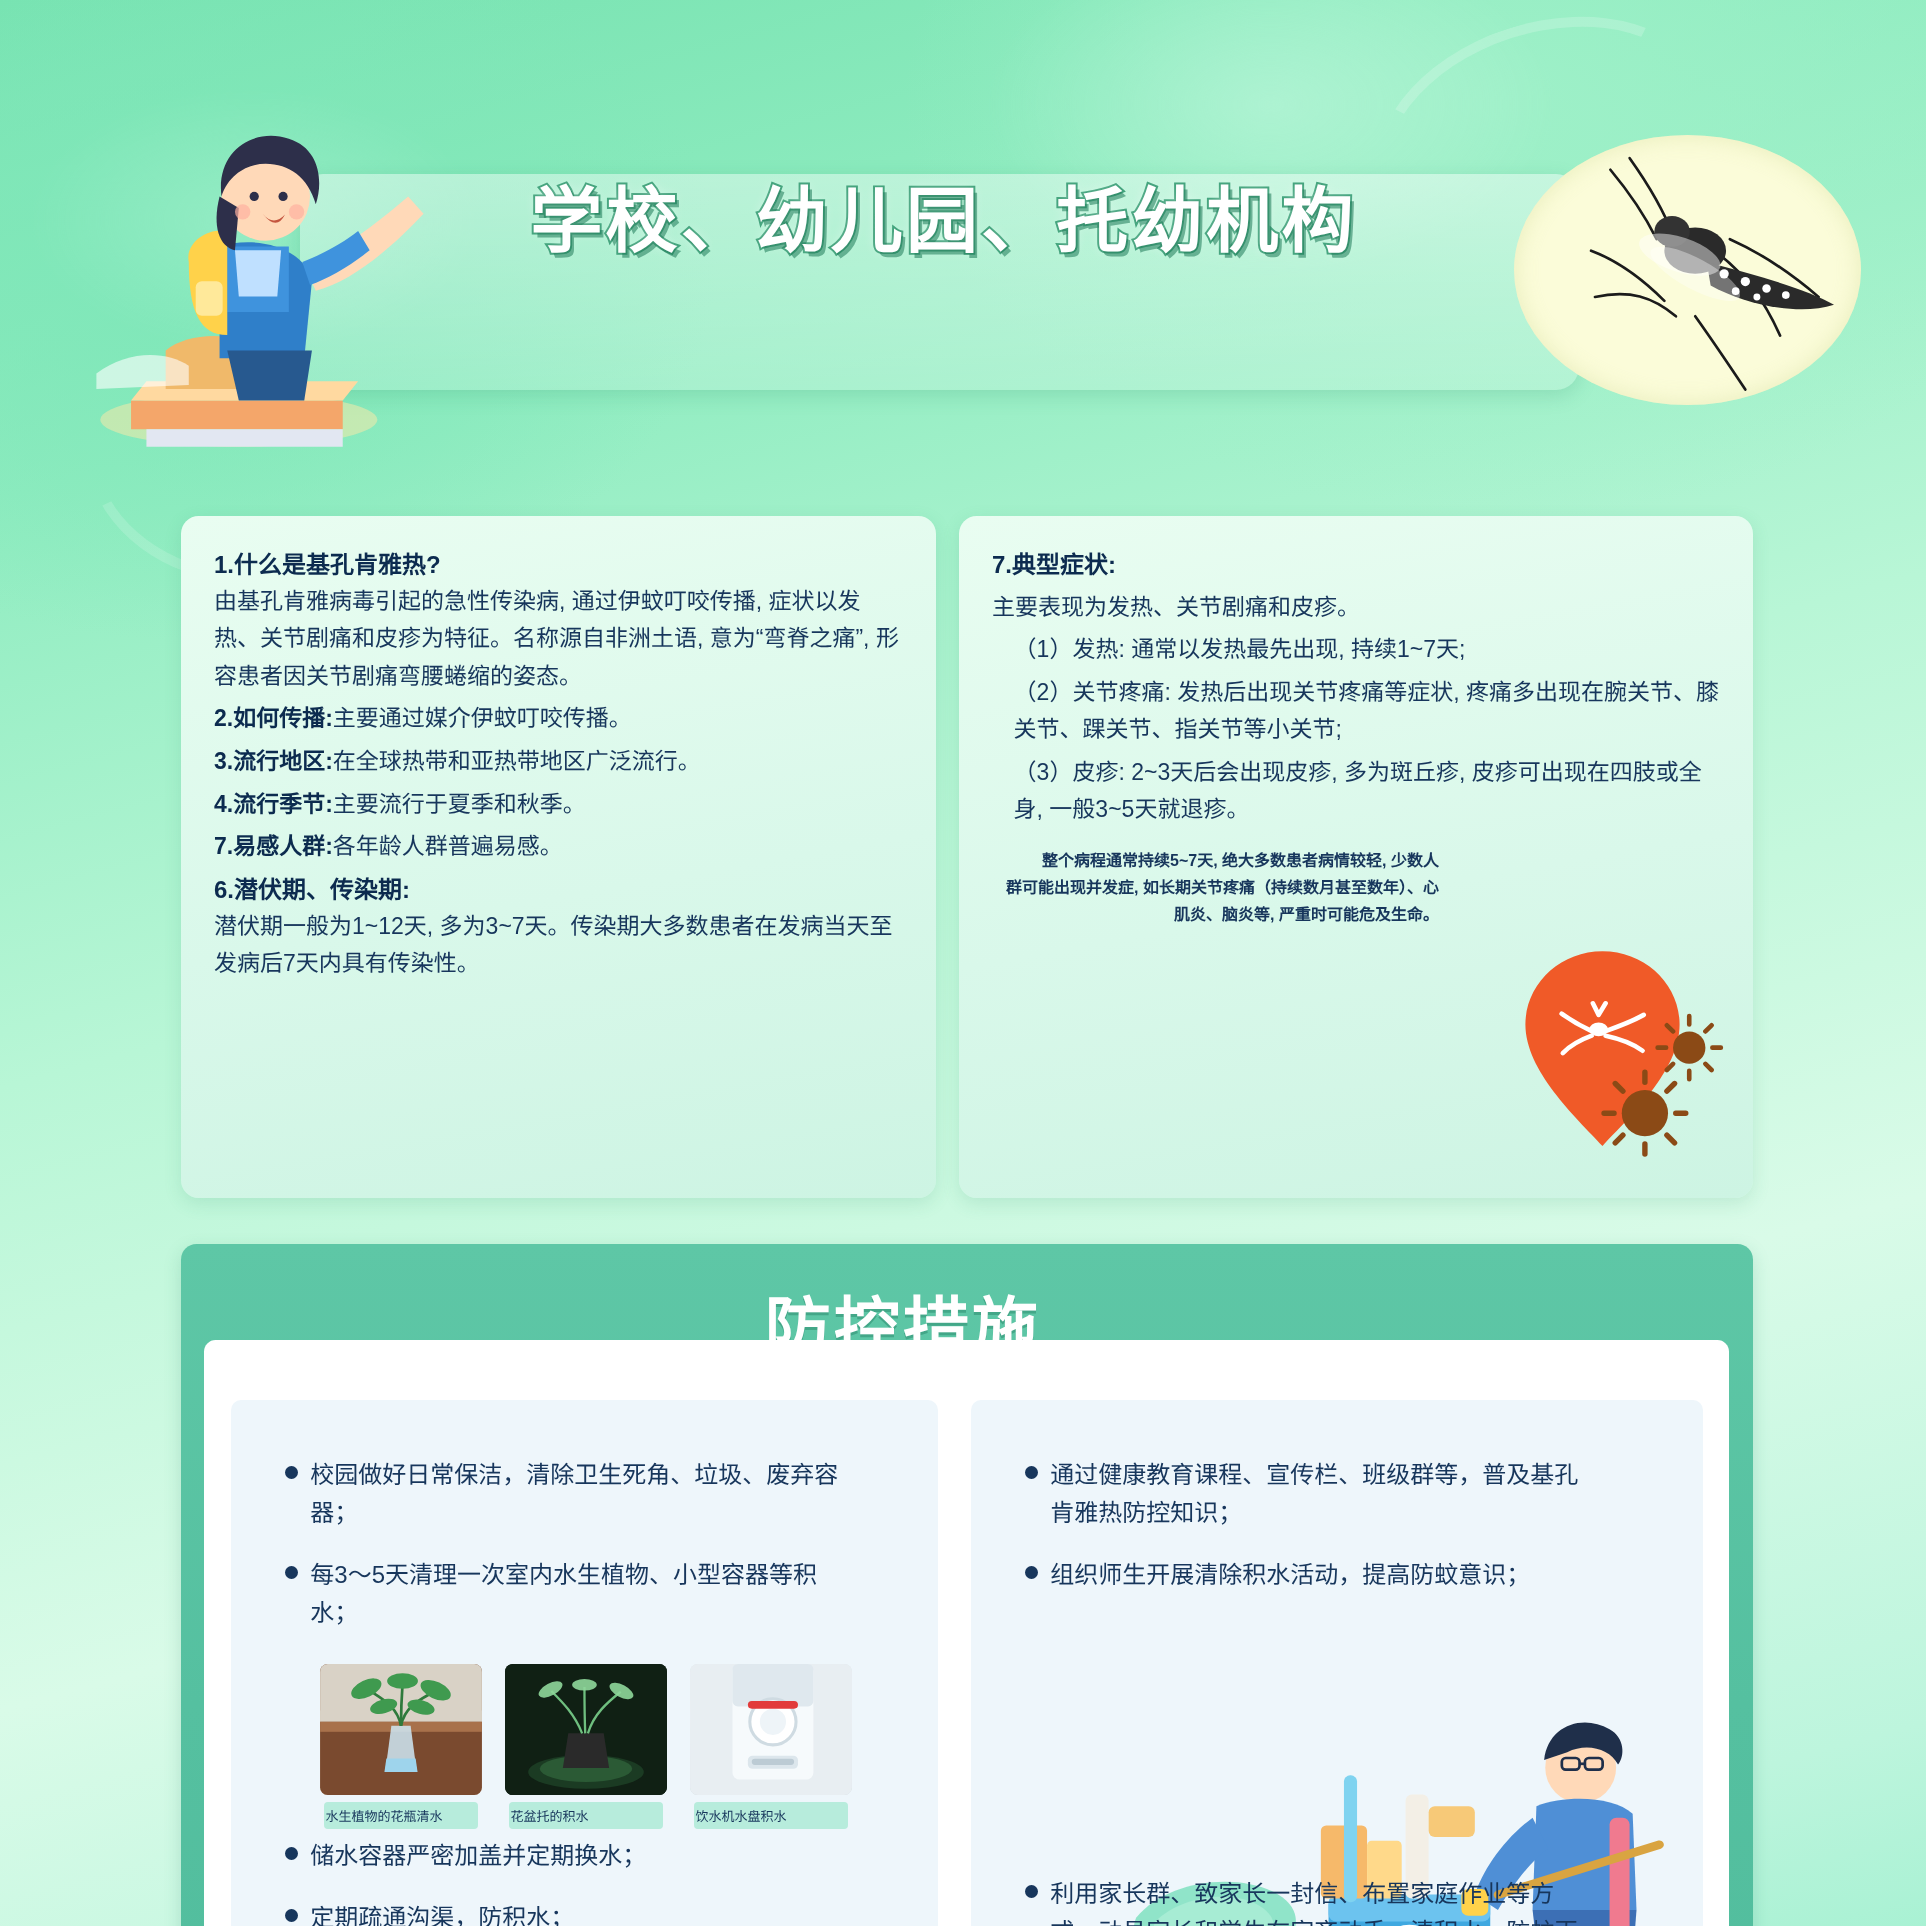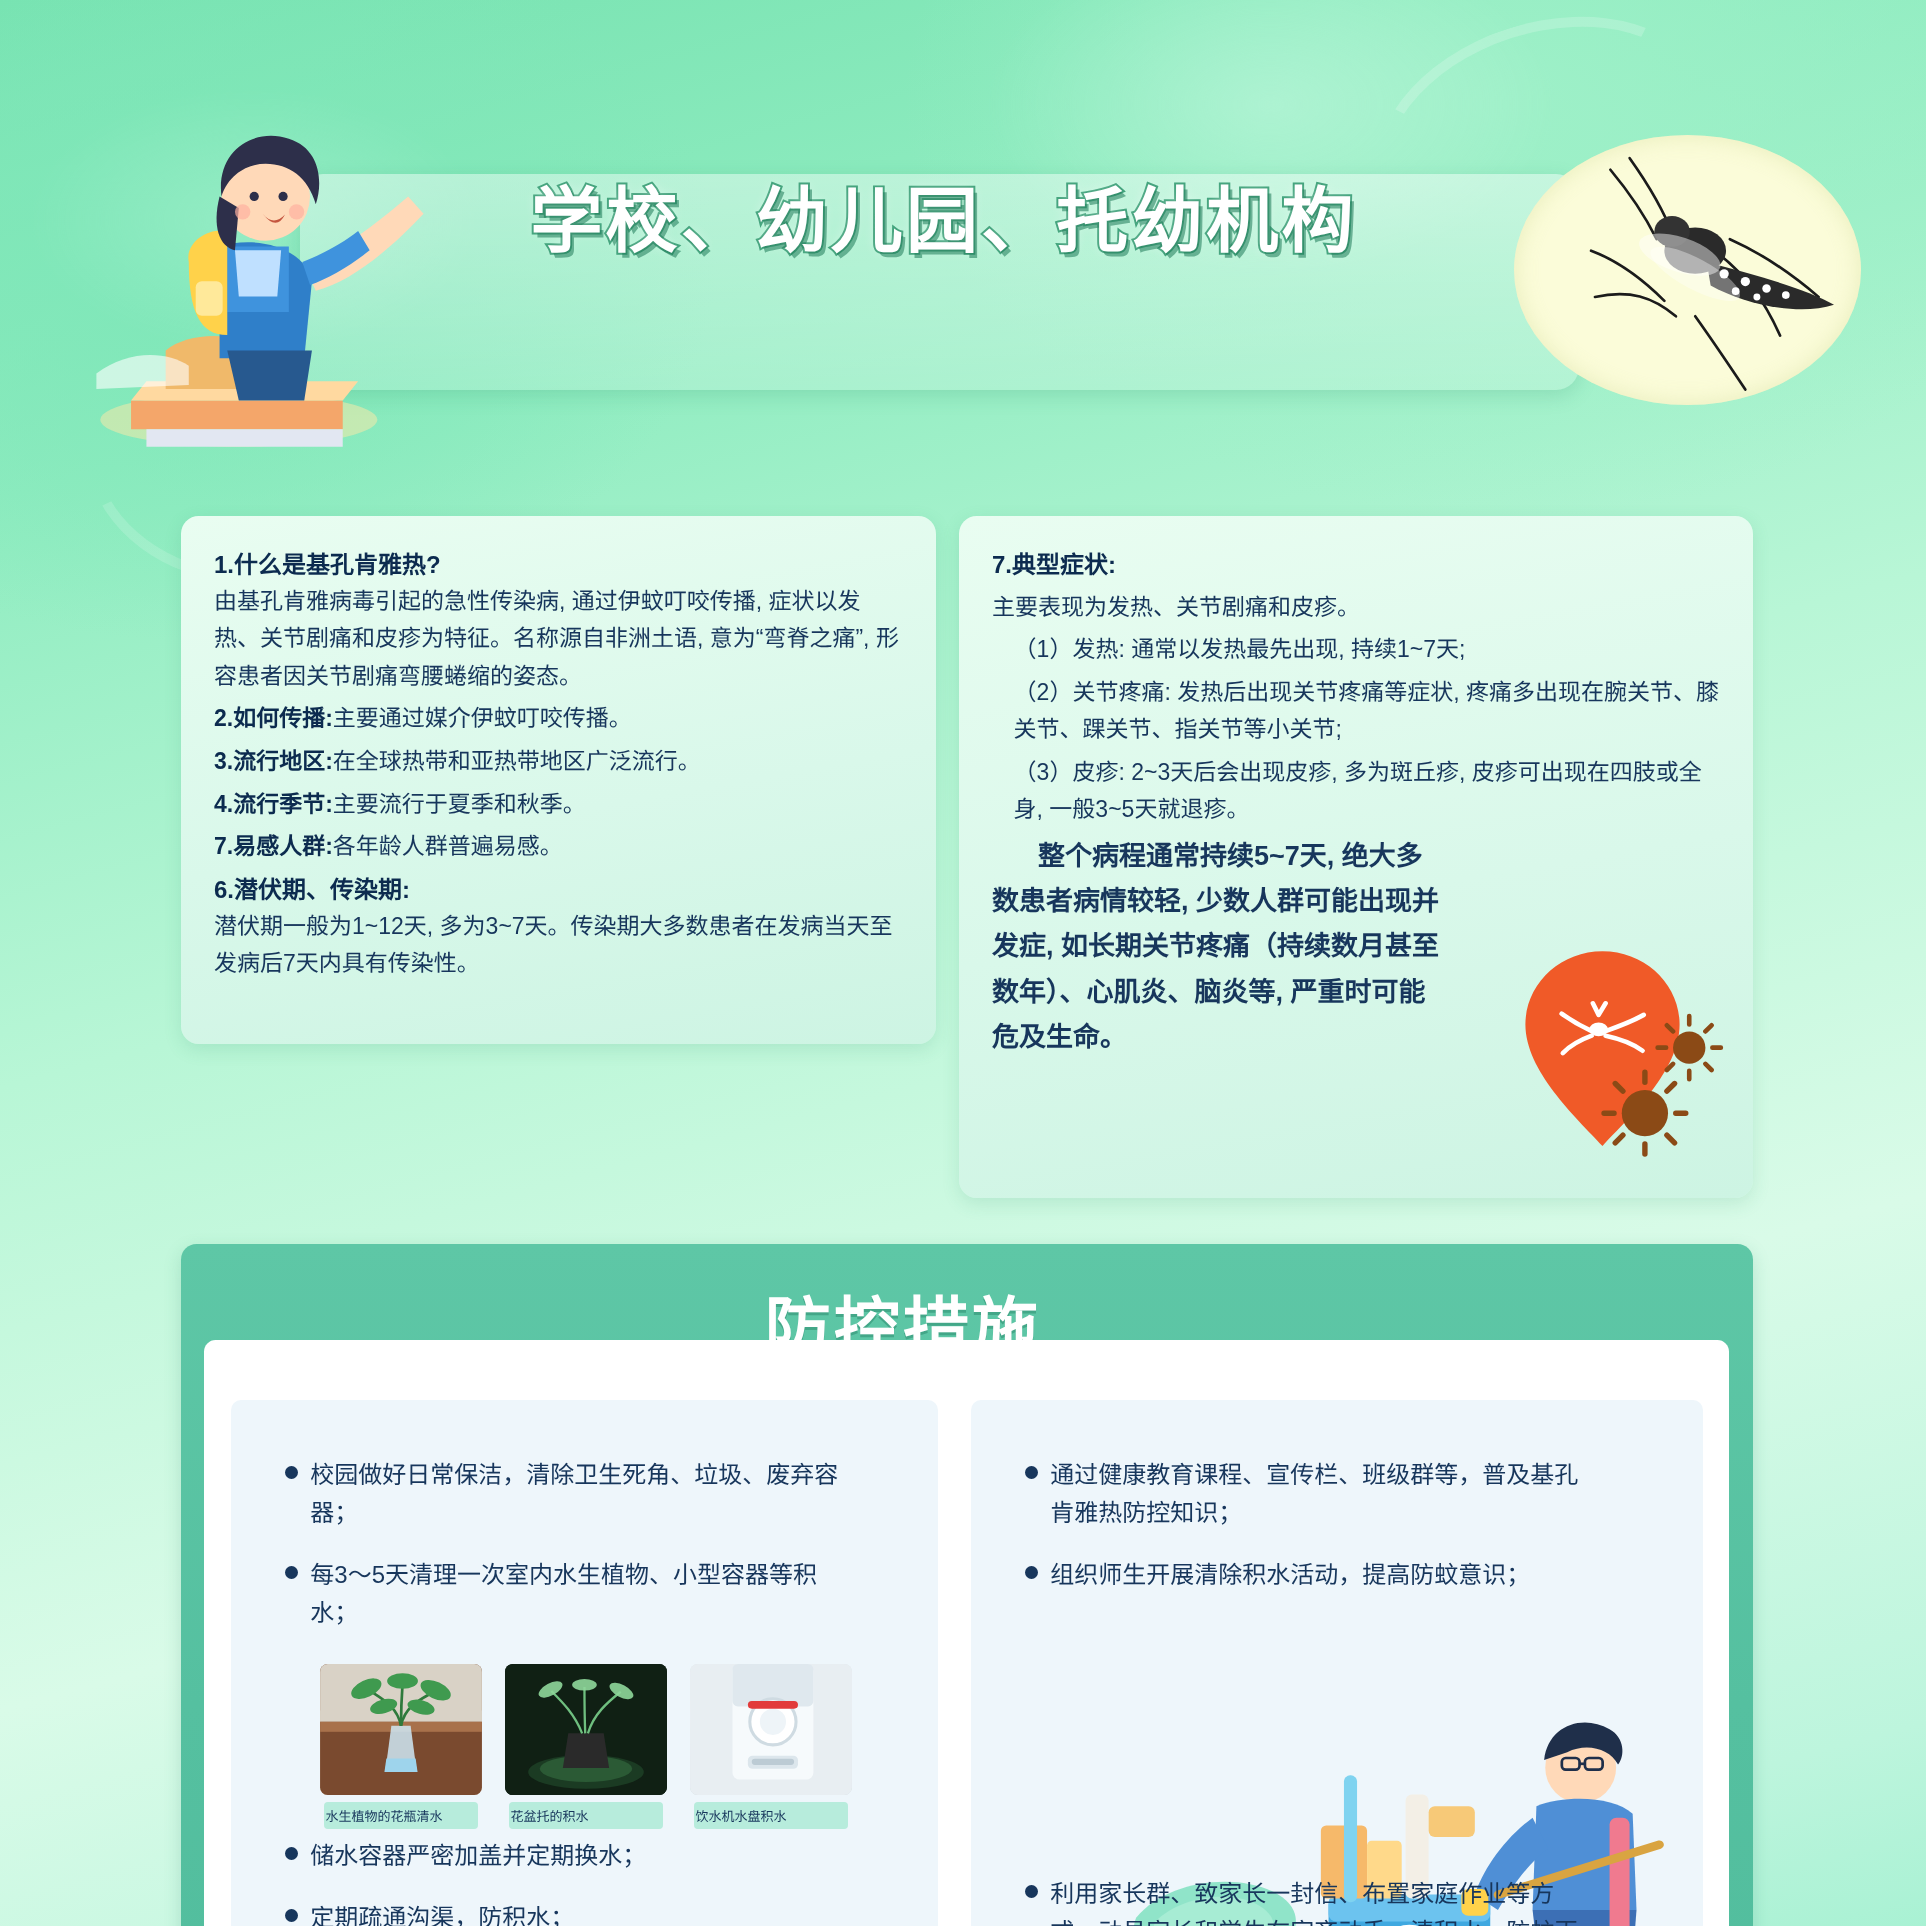--- a/index.html
+++ b/index.html
@@ -89,36 +89,37 @@
 
   
   .panels { position: absolute; left: 0; top: 516px; width: 1929px; }
   .panel {
     position: absolute;
     background: linear-gradient(170deg, #e9fdf1 0%, #d9f8ea 55%, #cdf4e3 100%);
     border-radius: 17.7px;
     box-shadow: 0 5.4px 17.7px rgba(40,140,100,.14);
     padding: 30px 33px 27px 33px;
   }
-  .panel-left { left: 181px; top: 0; width: 755px; height: 528px; }
+  .panel-left { left: 181px; top: 0; width: 755px; height: 682px; }
   .panel-right { left: 959px; top: 0; width: 794px; height: 682px; }
   .q { font-size: 24px; font-weight: 700; color: #0c2b4f; line-height: 1.55; }
   .p { font-size: 23px; color: #17365c; line-height: 1.62; }
   .mixed { font-size: 23px; color: #17365c; line-height: 1.62; }
   .mixed b { font-weight: 700; color: #0c2b4f; }
   .block { margin-bottom: 5.4px; }
   .sym-list .li { margin-left: 21.6px; }
   .note {
-    margin-top: 5px;
+    margin-top: 20px;
     width: 447px;
-    font-size: 27px;
+    font-size: 16px;
     font-weight: 700;
     color: #17365c;
     line-height: 1.68;
     text-indent: 46px;
+    text-align: right;
   }
   .virus-illus { position: absolute; right: 27px; bottom: 27px; width: 247px; height: 239px; }
 
   
   .measures {
     position: absolute;
     left: 181px; top: 1244px;
     width: 1572px; height: 1144px;
     background: linear-gradient(180deg, #5ec7a6 0%, #55c0a0 40%, #4fbb9b 100%);
     border-radius: 15.4px;

